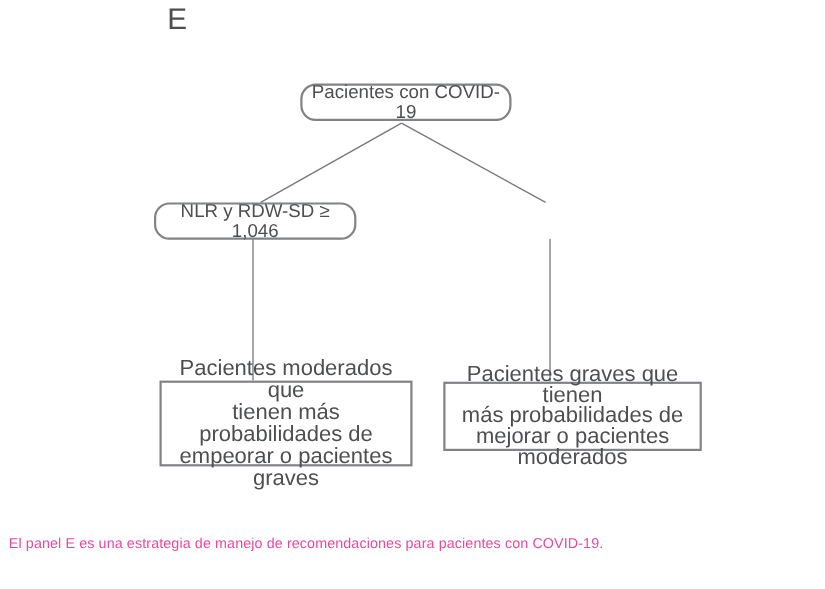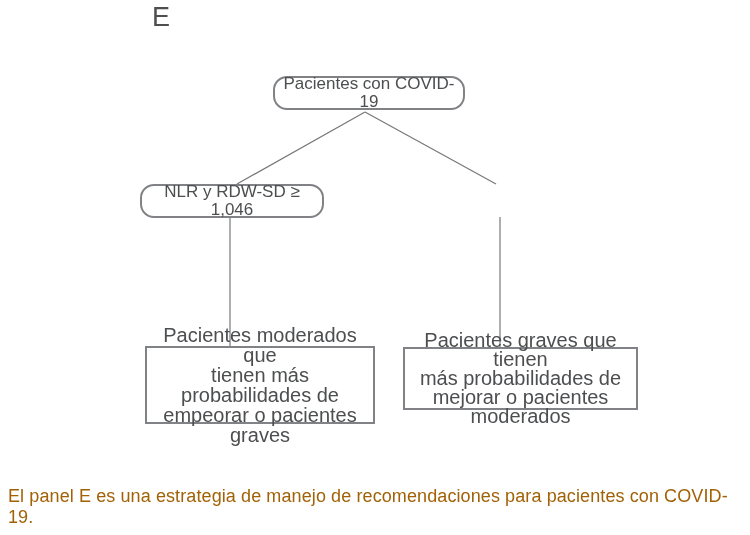--- a/index.html
+++ b/index.html
@@ -54,23 +54,23 @@
   .node-root        { left: 273px; top: 76px;  width: 192px; height: 34px; }
   .node-branch-left { left: 140px; top: 184px; width: 184px; height: 34px; }
   .node-branch-right{ left: 398px; top: 184px; width: 199px; height: 34px; }
   .node-outcome-left  { left: 125px; top: 346px; width: 230px; height: 78px; line-height: 20px; }
   .node-outcome-right { left: 383px; top: 347px; width: 235px; height: 63px; line-height: 19px; }
   .caption {
     position: absolute;
     left: 8px;
     top: 486px;
     width: 735px;
-    font-size: 18px;
+    font-size: 13px;
     letter-spacing: 0.1px;
-    color: #a16207;
+    color: #ec4899;
   }
 </style>
 </head>
 <body>
 
 <div class="canvas">
 
   <svg class="connectors" viewBox="0 0 750 535" xmlns="http://www.w3.org/2000/svg">
     <line x1="365" y1="112" x2="237" y2="184" stroke="#77787b" stroke-width="1.2"></line>
     <line x1="365" y1="112" x2="496" y2="184" stroke="#77787b" stroke-width="1.2"></line>

